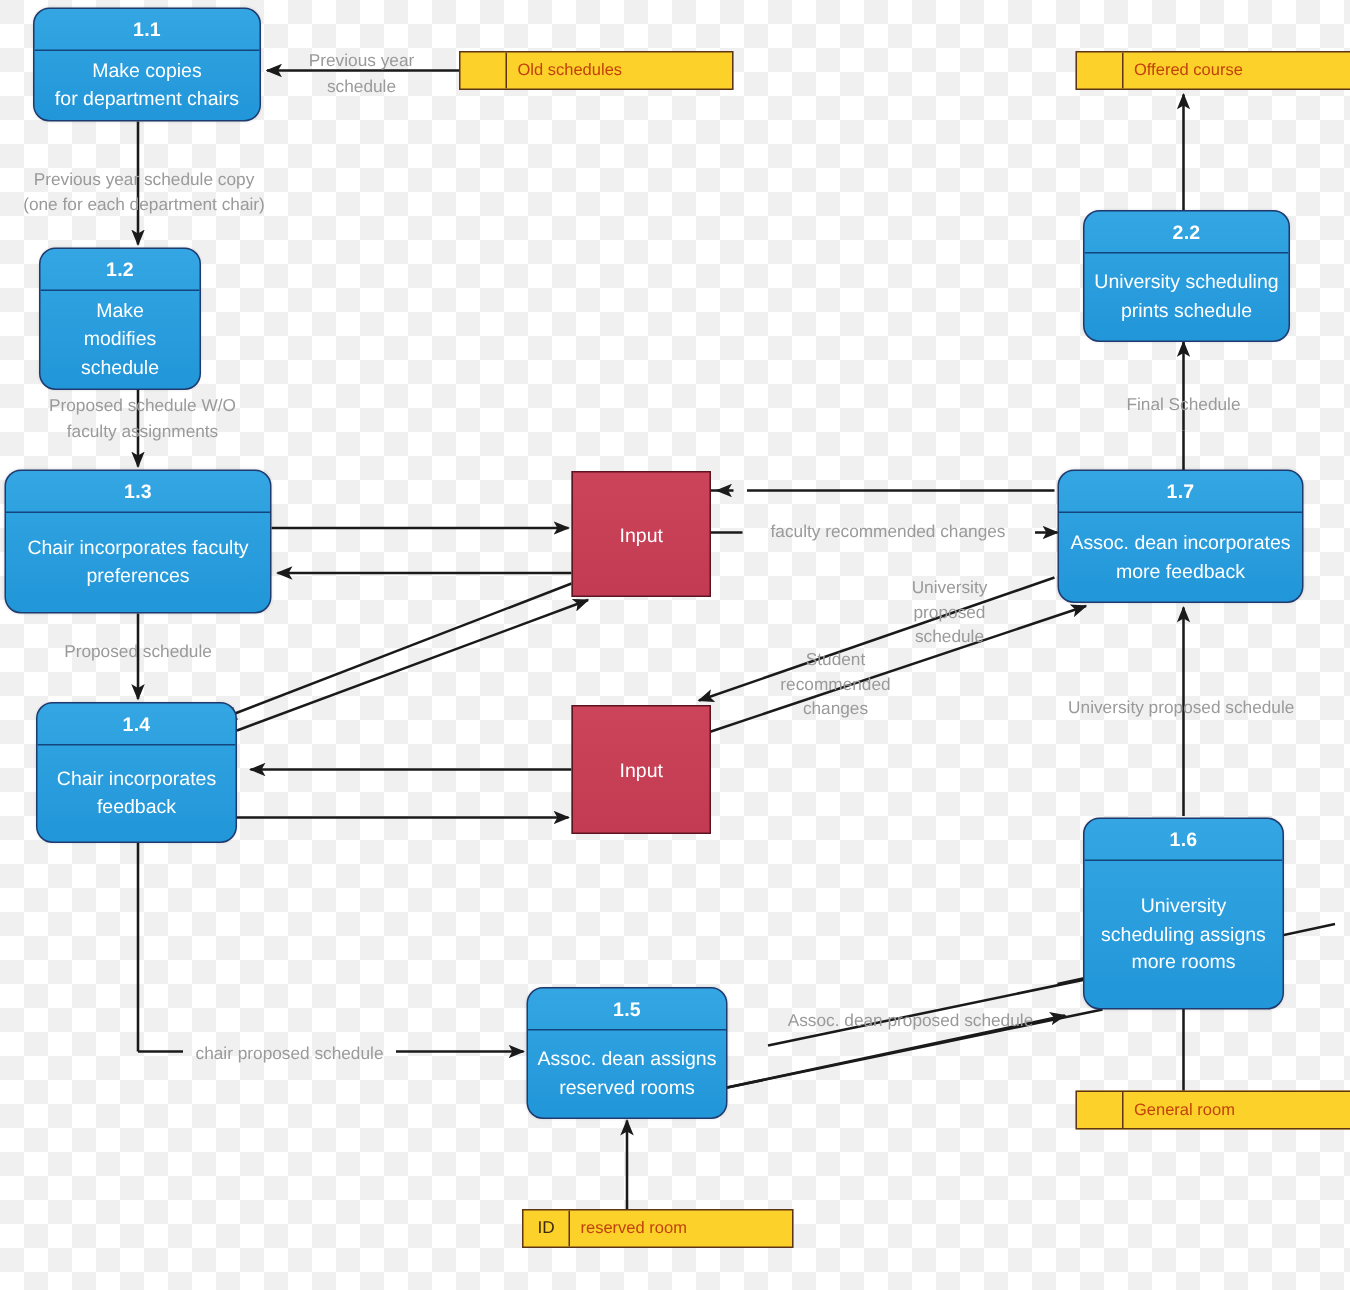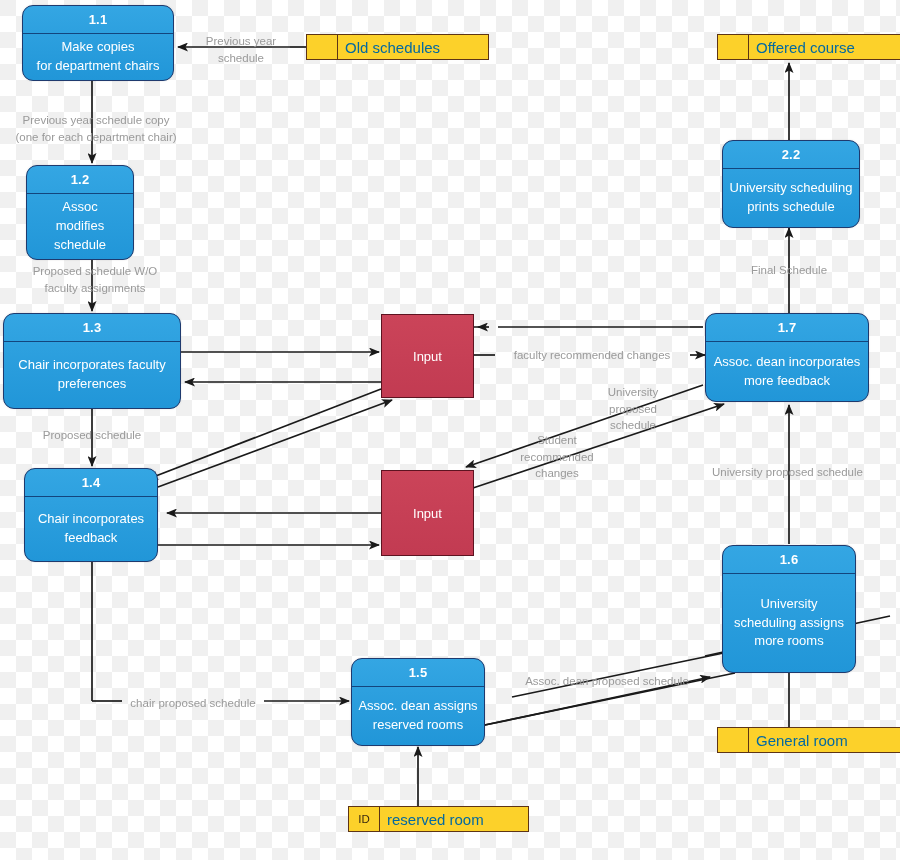--- a/index.html
+++ b/index.html
@@ -89,22 +89,22 @@
     align-items: center;
     justify-content: center;
     font-size: 11.5px;
     color: #3a2a10;
   }
   .store .sname {
     flex: 1 1 auto;
     display: flex;
     align-items: center;
     padding-left: 7px;
-    font-size: 15px;
-    color: #0369a1;
+    font-size: 11px;
+    color: #c2410c;
   }
   
   .flabel {
     position: absolute;
     color: #9a9a9a;
     font-size: 11.5px;
     line-height: 1.45;
     white-space: pre;
     text-align: center;
   }
@@ -178,21 +178,21 @@
   </svg>
 
   <div class="process" style="left:22px; top:5px; width:152px; height:76px;">
     <div class="pnum">1.1</div>
     <div class="pbody" style="white-space:pre-line;">Make copies
 for department chairs</div>
   </div>
 
   <div class="process" style="left:26px; top:165px; width:108px; height:95px;">
     <div class="pnum">1.2</div>
-    <div class="pbody" style="white-space:pre-line;">Assoc
+    <div class="pbody" style="white-space:pre-line;">Make
 modifies schedule</div>
   </div>
 
   <div class="process" style="left:3px; top:313px; width:178px; height:96px;">
     <div class="pnum">1.3</div>
     <div class="pbody" style="white-space:pre-line;">Chair incorporates faculty
 preferences</div>
   </div>
 
   <div class="process" style="left:24px; top:468px; width:134px; height:94px;">

